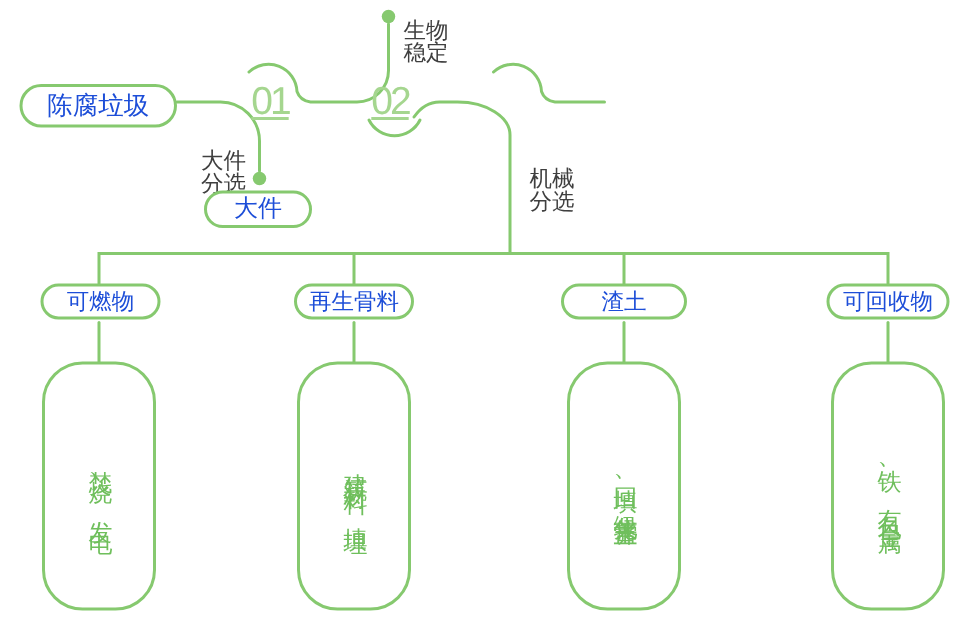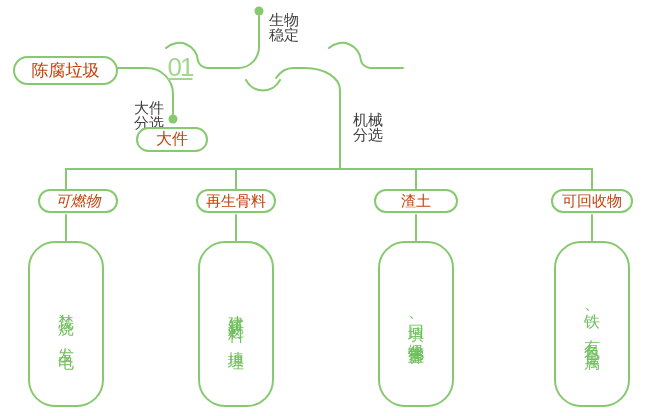--- a/index.html
+++ b/index.html
@@ -5,26 +5,26 @@
   html,body{margin:0;padding:0;background:#ffffff;}
   .canvas{
     position:relative;width:648px;height:416px;background:#ffffff;overflow:hidden;
     font-family:"Liberation Sans","DejaVu Sans",sans-serif;
   }
   .lines{position:absolute;left:0;top:0;}
   .pill{
     position:absolute;box-sizing:border-box;background:#ffffff;
     border:2px solid #86C96F;border-radius:16px;
     display:flex;align-items:center;justify-content:center;
-    color:#c2410c;white-space:nowrap;
+    color:#1d4ed8;white-space:nowrap;
   }
   .pill.source{left:13px;top:56px;width:105px;height:29px;font-size:17px;}
   .pill.output{left:136px;top:127px;width:72px;height:25px;font-size:16px;border-radius:13px;}
   .pill.cat{top:189px;height:24px;font-size:15px;border-radius:13px;}
-  .pill.c1{left:38px;width:80px;font-style:italic;}
+  .pill.c1{left:27px;width:80px;}
   .pill.c2{left:196px;width:80px;}
   .pill.c3{left:374px;width:84px;}
   .pill.c4{left:551px;width:82px;}
   .num{
     position:absolute;width:40px;height:32px;top:51px;
     display:flex;align-items:center;justify-content:center;
     color:#A5D68F;font-size:26px;letter-spacing:-2px;font-weight:400;text-decoration:underline;
   }
   .num.n1{left:160px;}
   .num.n2{left:240px;}
@@ -75,20 +75,21 @@
     </g>
     <g fill="#86C96F" stroke="none">
       <circle cx="173" cy="119" r="4.5"></circle>
       <circle cx="259" cy="11" r="4.5"></circle>
     </g>
   </svg>
 
   <div class="pill source">陈腐垃圾</div>
 
   <div class="num n1">01</div>
+  <div class="num n2">02</div>
 
   <div class="steplabel l1">大件分选</div>
   <div class="steplabel l2">生物稳定</div>
   <div class="steplabel l3">机械分选</div>
 
   <div class="pill output">大件</div>
 
   <div class="pill cat c1">可燃物</div>
   <div class="pill cat c3">渣土</div>
   <div class="pill cat c2">再生骨料</div>

